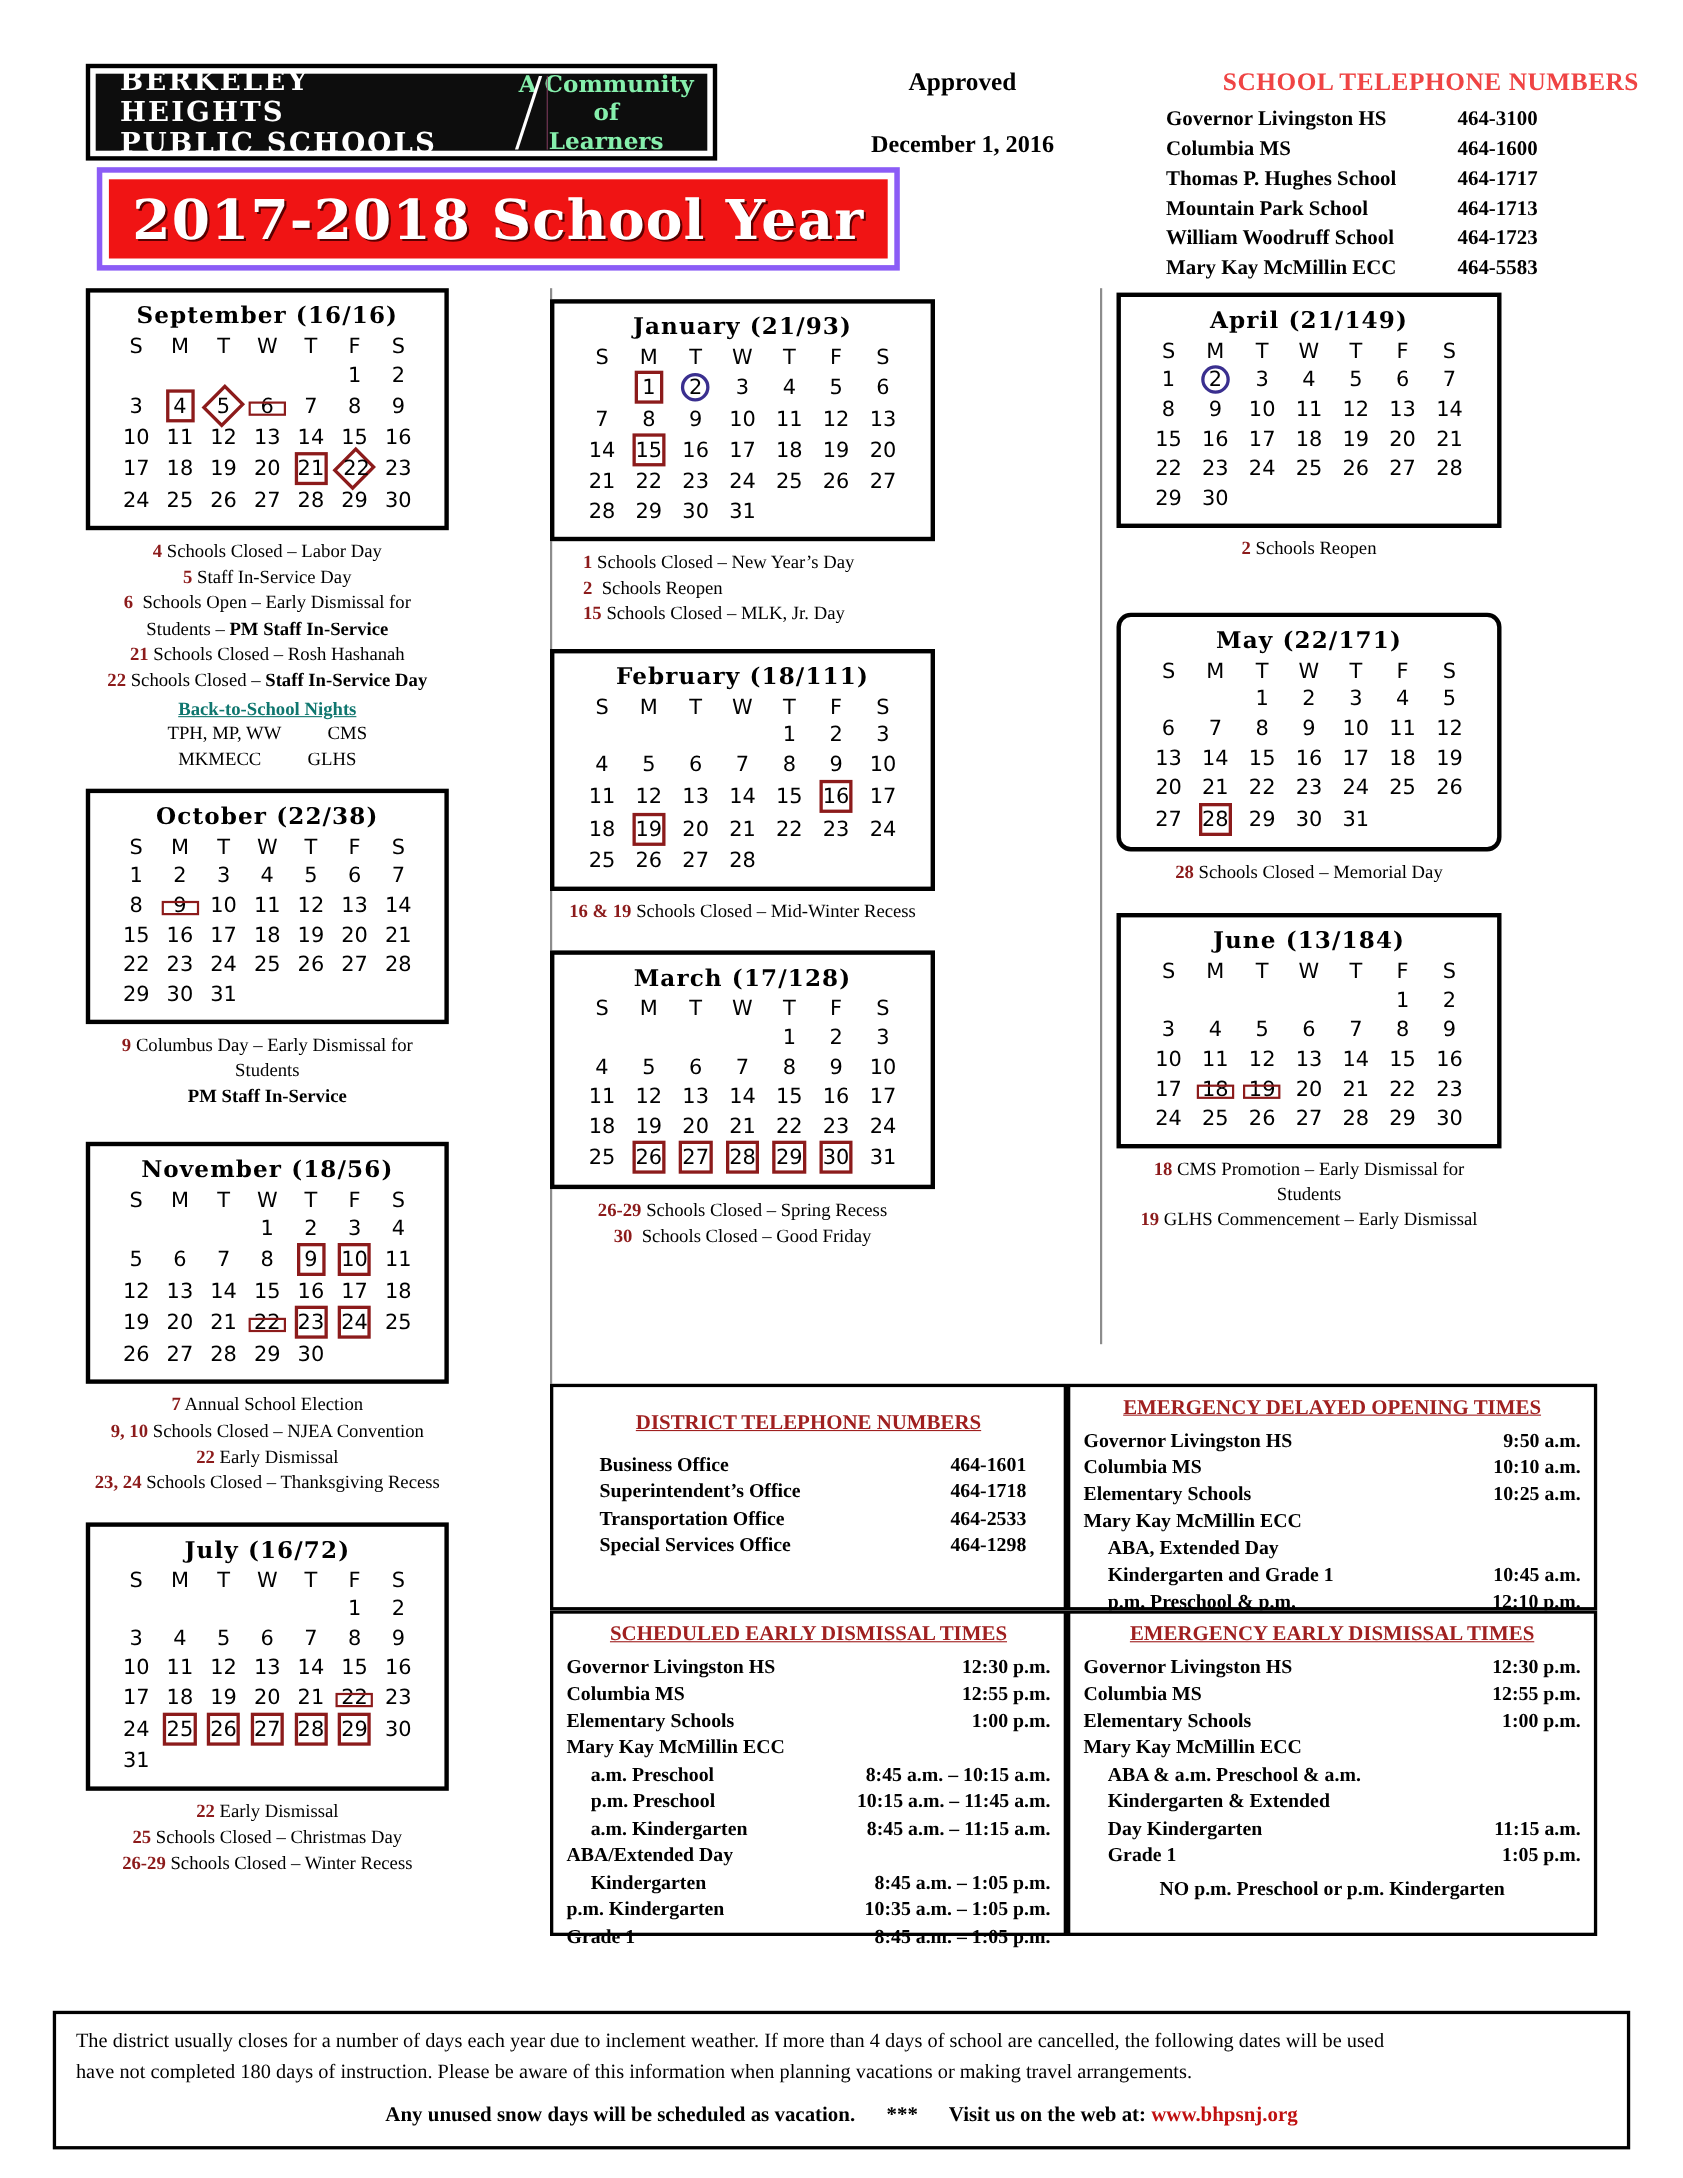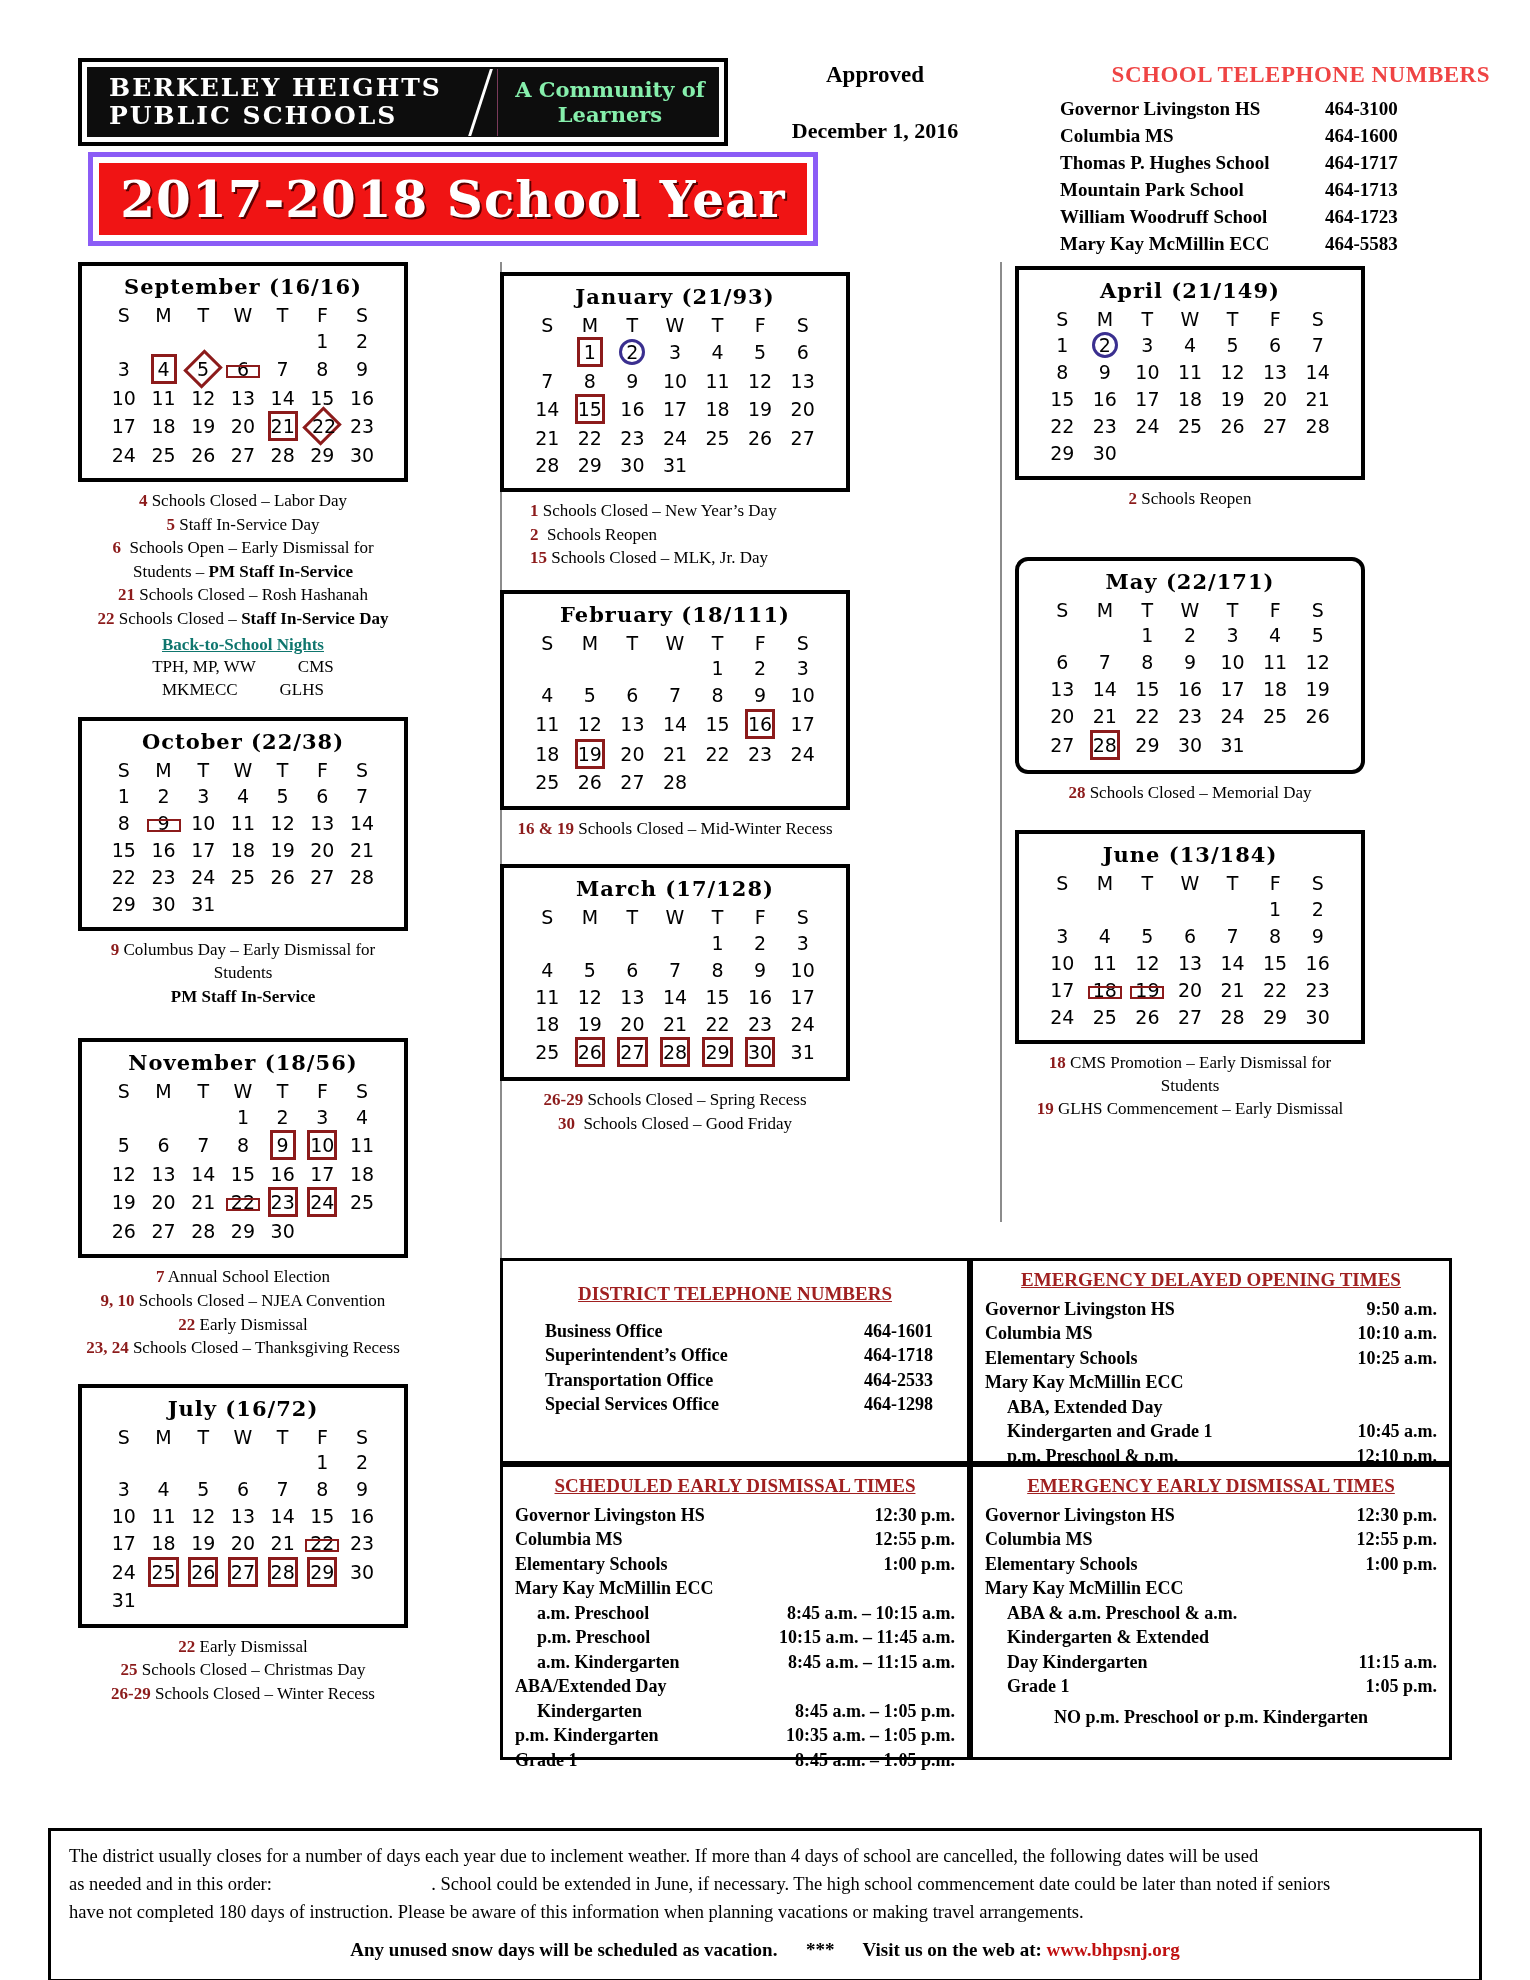--- a/index.html
+++ b/index.html
@@ -10,21 +10,21 @@
     font-family:"Liberation Serif", serif;
     color:#000;
     position:relative;
     overflow:hidden;
   }
   .page { position:relative; width:1530px; height:1980px; padding:0; }
 
   
   .header { position:relative; height:250px; }
   .logo-outer{
-    position:absolute; left:78px; top:58px; width:650px; height:88px;
+    position:absolute; left:78px; top:58px; width:574px; height:88px;
     border:4px solid #000; background:#fff; padding:5px;
   }
   .logo-inner{
     width:100%; height:100%; background:#0d0d0d; position:relative;
     display:flex; align-items:center;
   }
   .logo-left{
     color:#fff; font-family:"DejaVu Serif", serif; font-weight:bold;
     font-size:25px; line-height:1.12; letter-spacing:2px;
     padding-left:22px; width:390px; text-align:left;
@@ -1108,25 +1108,20 @@
               </div>
             </div>
           <div class="ib-note">NO p.m. Preschool or p.m. Kindergarten</div>
         </div>
       </div>
     </div>
   </div>
 
   <div class="footer">
     <p>The district usually closes for a number of days each year due to inclement weather. If more than 4 days of school are cancelled, the following dates will be used</p>
-    <p>
-      <span>as needed and in this order:</span>
-      <span class="gap-blank"></span>
-      <span>. School could be extended in June, if necessary. The high school commencement date could be later than noted if seniors</span>
-    </p>
     <p>have not completed 180 days of instruction. Please be aware of this information when planning vacations or making travel arrangements.</p>
     <p class="center">
       <span>Any unused snow days will be scheduled as vacation.</span>
       &nbsp;&nbsp;&nbsp;&nbsp;
       <span>***</span>
       &nbsp;&nbsp;&nbsp;&nbsp;
       <span>Visit us on the web at:</span>
       <span class="url">www.bhpsnj.org</span>
     </p>
   </div>

